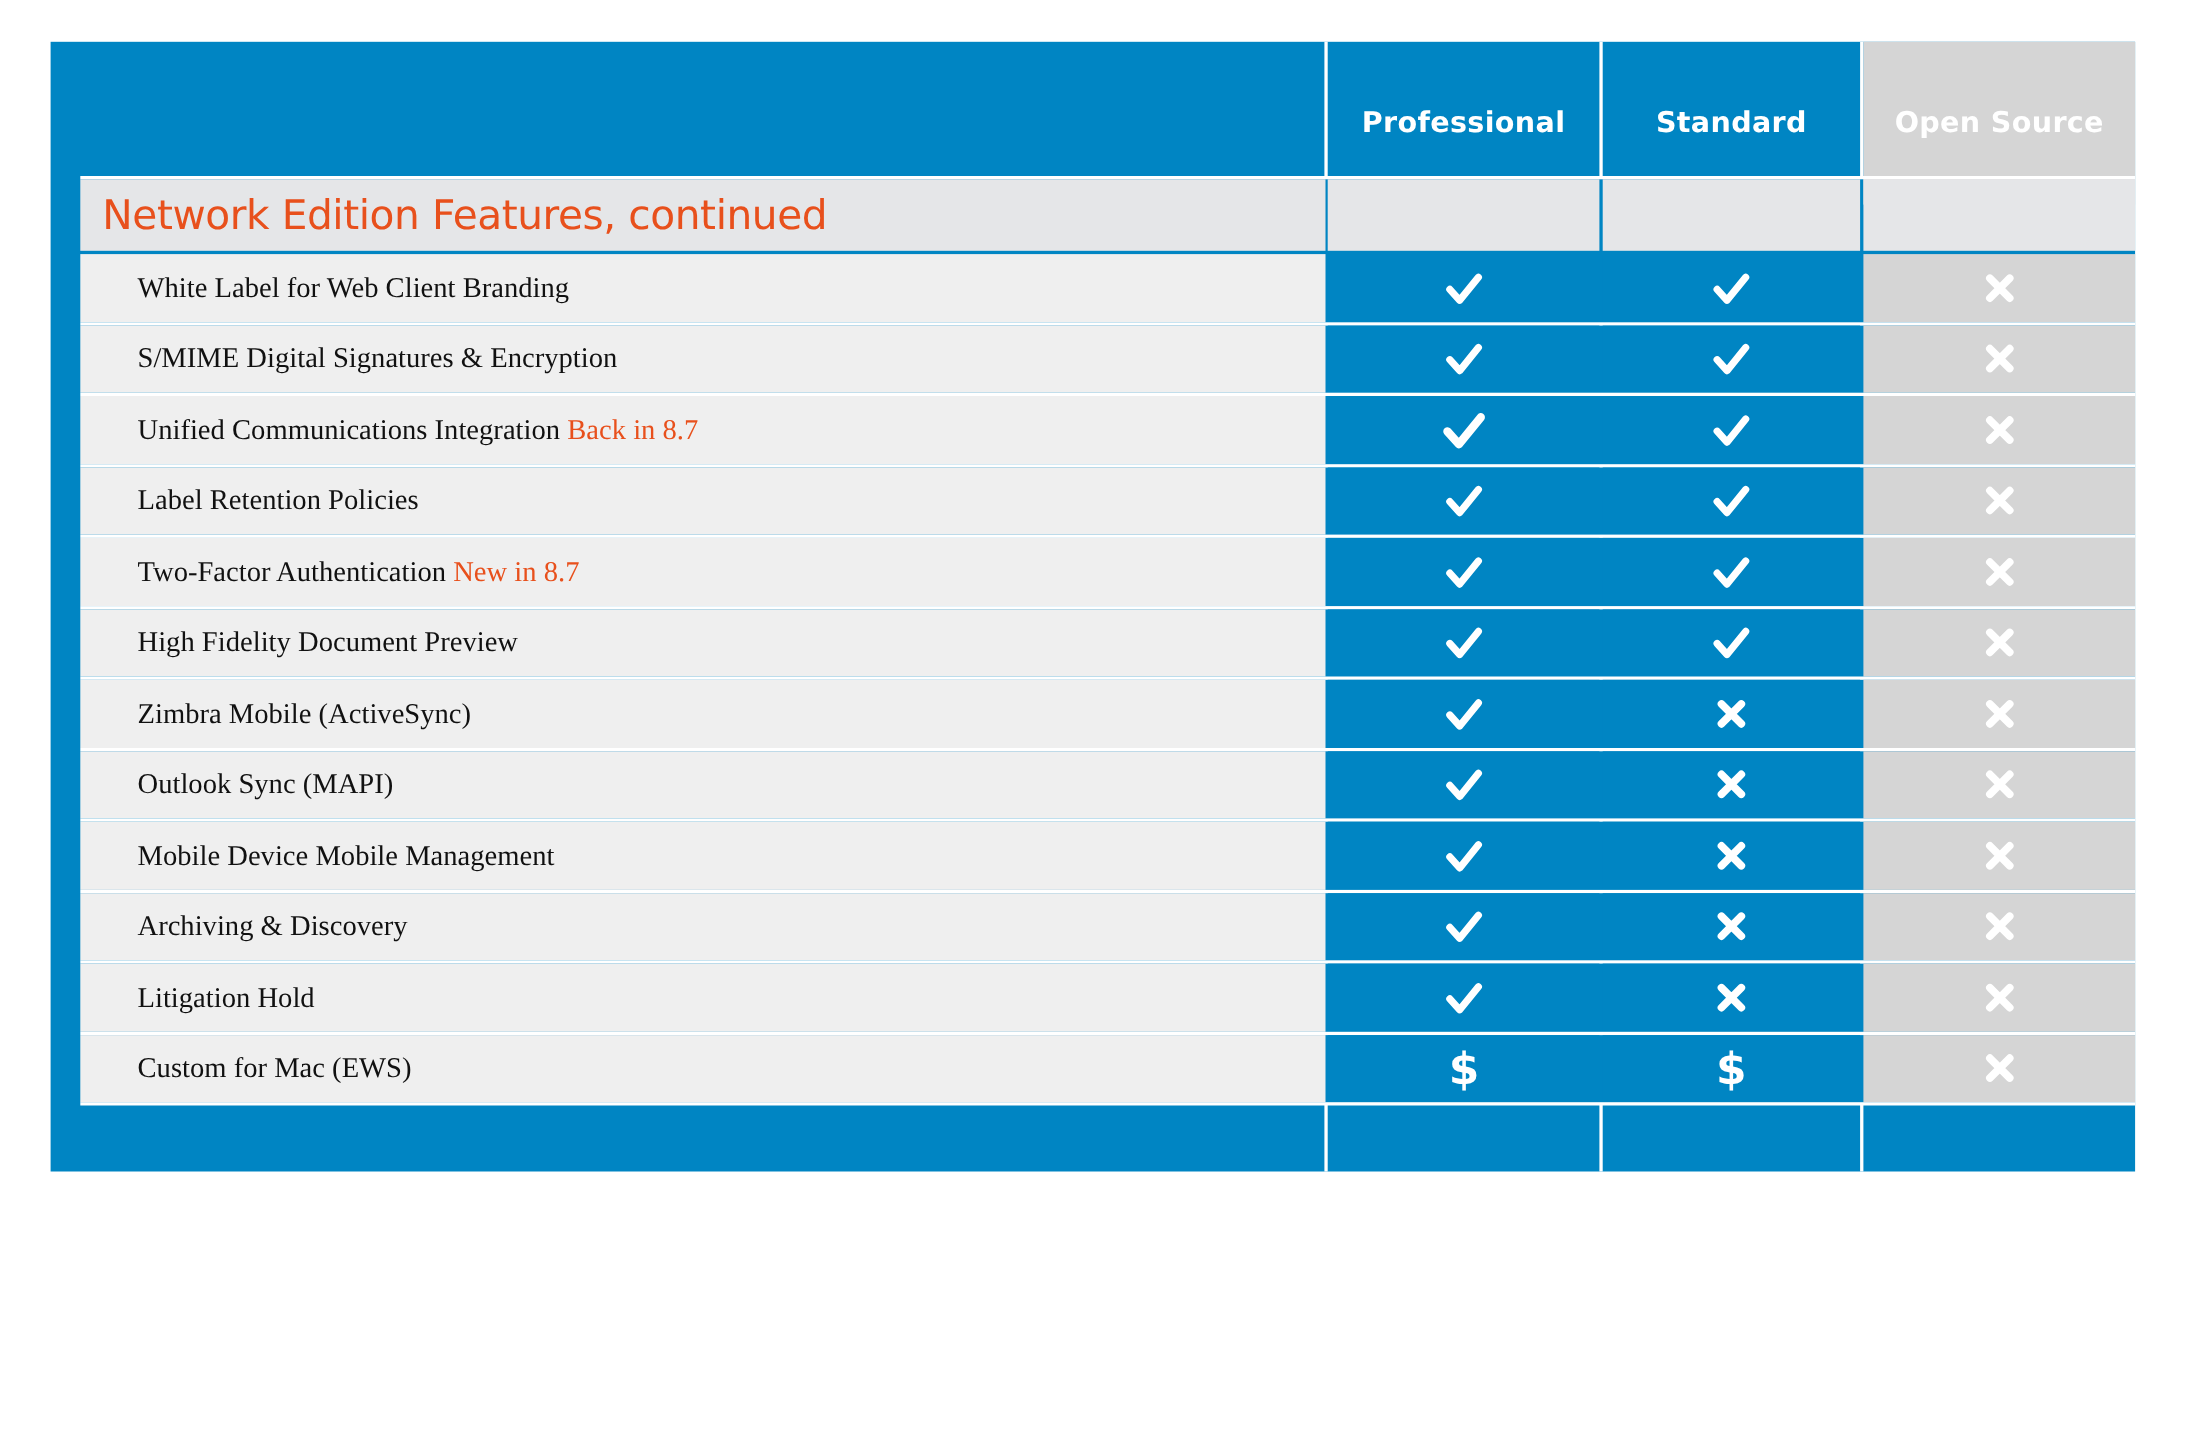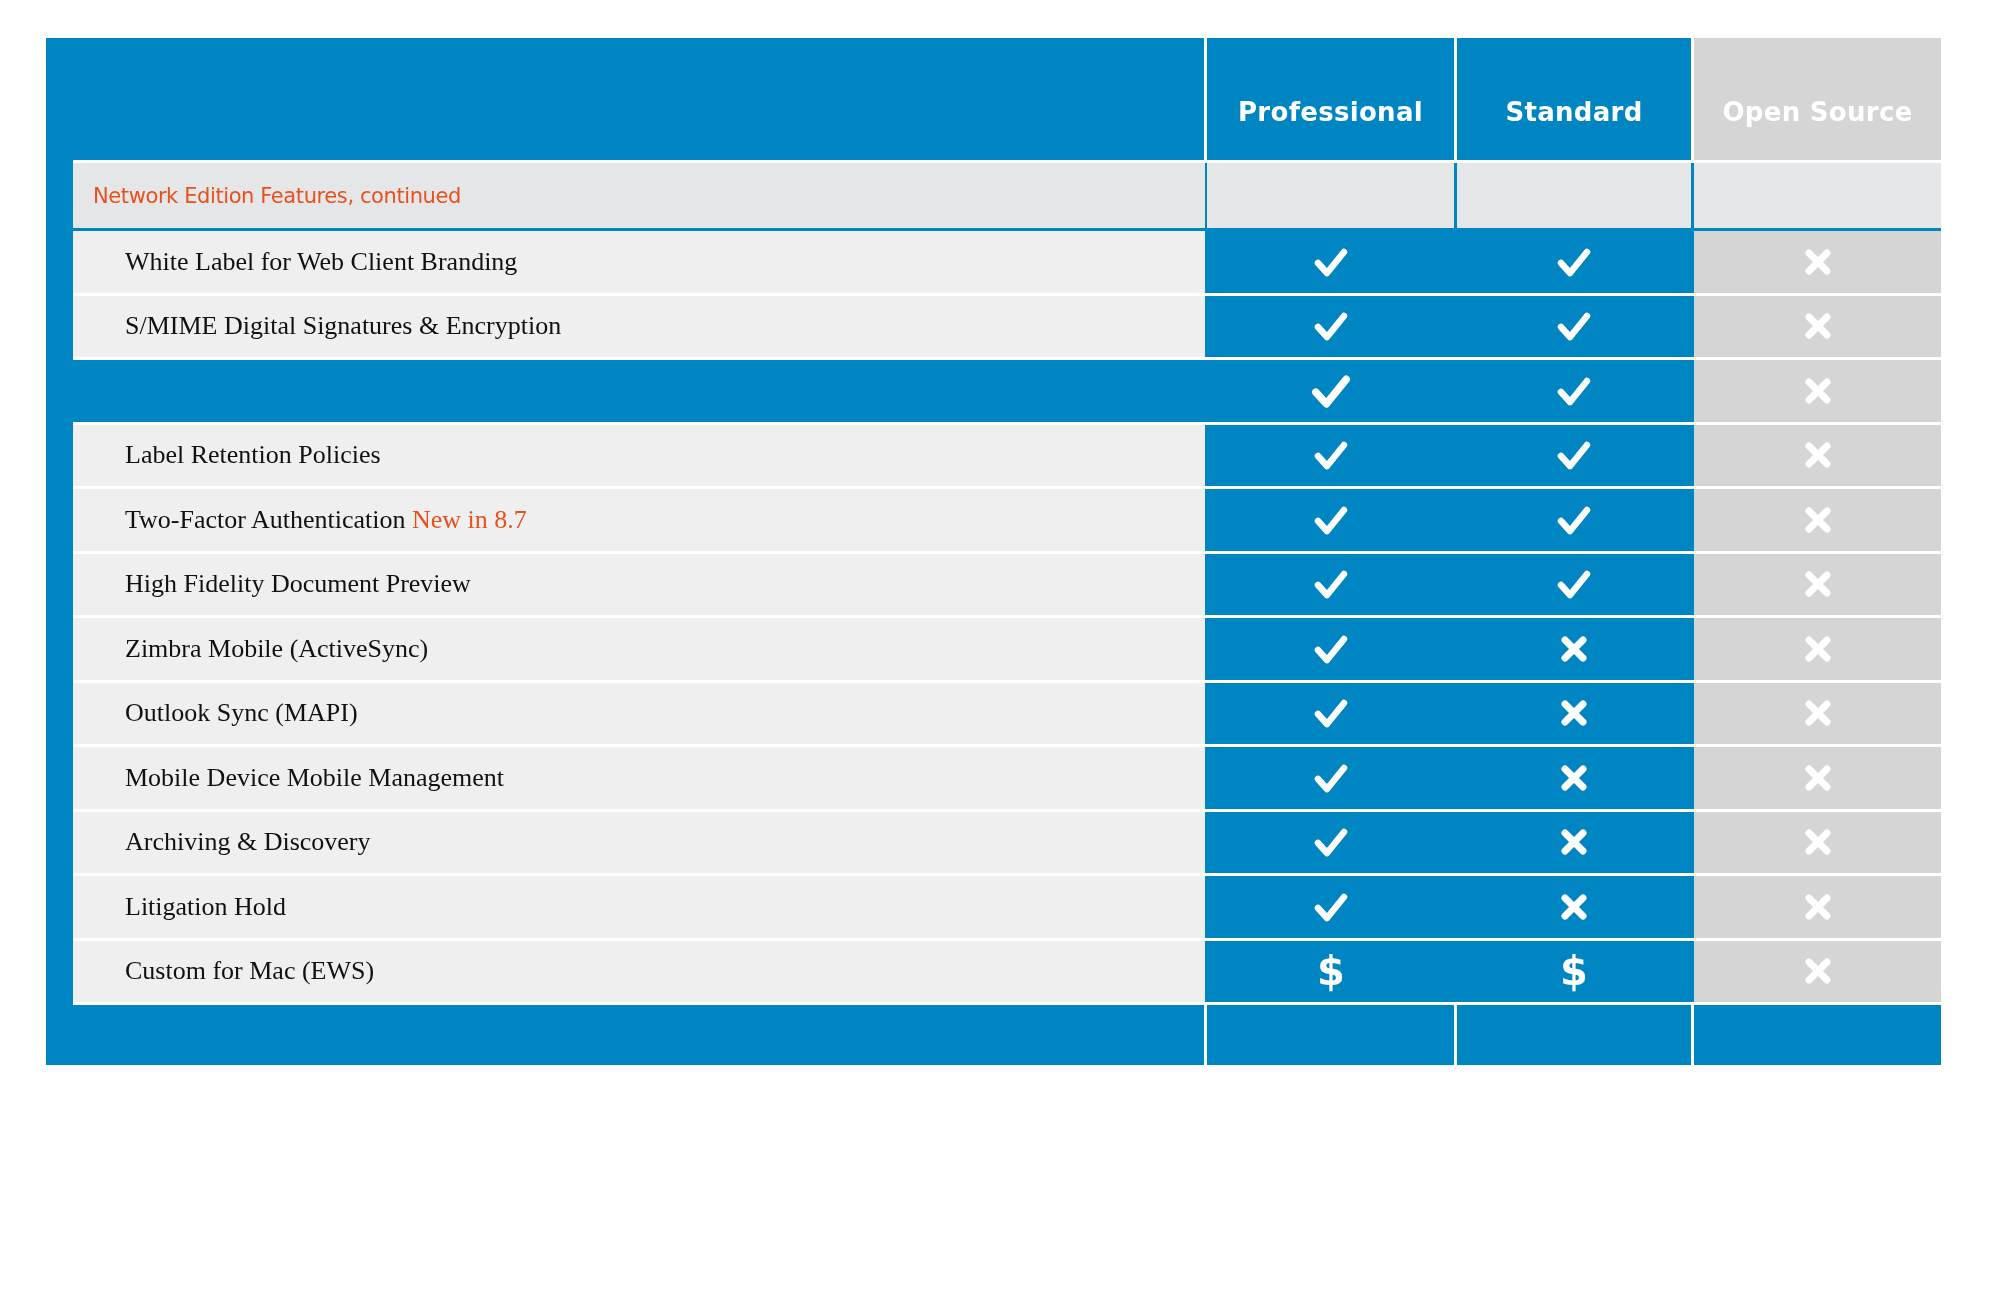--- a/index.html
+++ b/index.html
@@ -25,21 +25,21 @@
     margin-left: 52px; font-family: "Liberation Serif", serif; font-size: 26px; color: #111111;
     white-space: nowrap;
   }
   .row .label .note { color: #e8501c; }
   .cell { position: absolute; top: 0; height: 100%; display: flex; align-items: center; justify-content: center; }
   .cell.pro { left: 1134px; width: 247px; background: #0085c3; }
   .cell.std { left: 1384px; width: 234px; background: #0085c3; }
   .cell.os  { left: 1621px; width: 247px; background: #d5d5d5; }
   .sub { position: absolute; left: 27px; width: 1868px; top: 125px; height: 65px; }
   .sub .label { position: absolute; left: 0; top: 0; width: 1132px; height: 100%; background: #e5e6e8; display: flex; align-items: center; }
-  .sub .label .txt { margin-left: 20px; font-family: "DejaVu Sans", sans-serif; font-size: 21px; color: #e8501c; letter-spacing: -0.4px; font-weight: normal; }
+  .sub .label .txt { margin-left: 20px; font-family: "DejaVu Sans", sans-serif; font-size: 37px; color: #e8501c; letter-spacing: -0.4px; font-weight: normal; }
   .sub .blank { position: absolute; top: 0; height: 100%; background: #e5e6e8; }
   .gap { position: absolute; left: 27px; width: 1868px; height: 3px; background: #ffffff; }
   .footer-line { position: absolute; width: 3px; background: #ffffff; top: 965px; height: 62px; }
   svg { display: block; }
 </style>
 </head>
 <body>
 
 <div class="frame">
 
@@ -99,20 +99,23 @@
           </svg>
         </div>
     <div class="cell os">
           <svg width="30" height="30" viewBox="0 0 30 30">
       <path d="M6 6 L24 24 M24 6 L6 24" fill="none" stroke="#ffffff" stroke-width="7" stroke-linecap="round"></path>
           </svg>
         </div>
   </div>
       <div class="gap" style="top: 319px;"></div>
       <div class="row" style="top: 322px;">
+    <div class="label">
+      <span class="txt"><span class="feat">Unified Communications Integration</span><span class="note"> Back in 8.7</span></span>
+    </div>
     <div class="cell pro">
           <svg width="42" height="42" viewBox="0 0 36 36">
       <path d="M5 19 L14 29 L31 8" fill="none" stroke="#ffffff" stroke-width="6.5" stroke-linecap="round" stroke-linejoin="round"></path>
           </svg>
         </div>
     <div class="cell std">
           <svg width="36" height="36" viewBox="0 0 36 36">
       <path d="M5 19 L14 29 L31 8" fill="none" stroke="#ffffff" stroke-width="6.5" stroke-linecap="round" stroke-linejoin="round"></path>
           </svg>
         </div>

